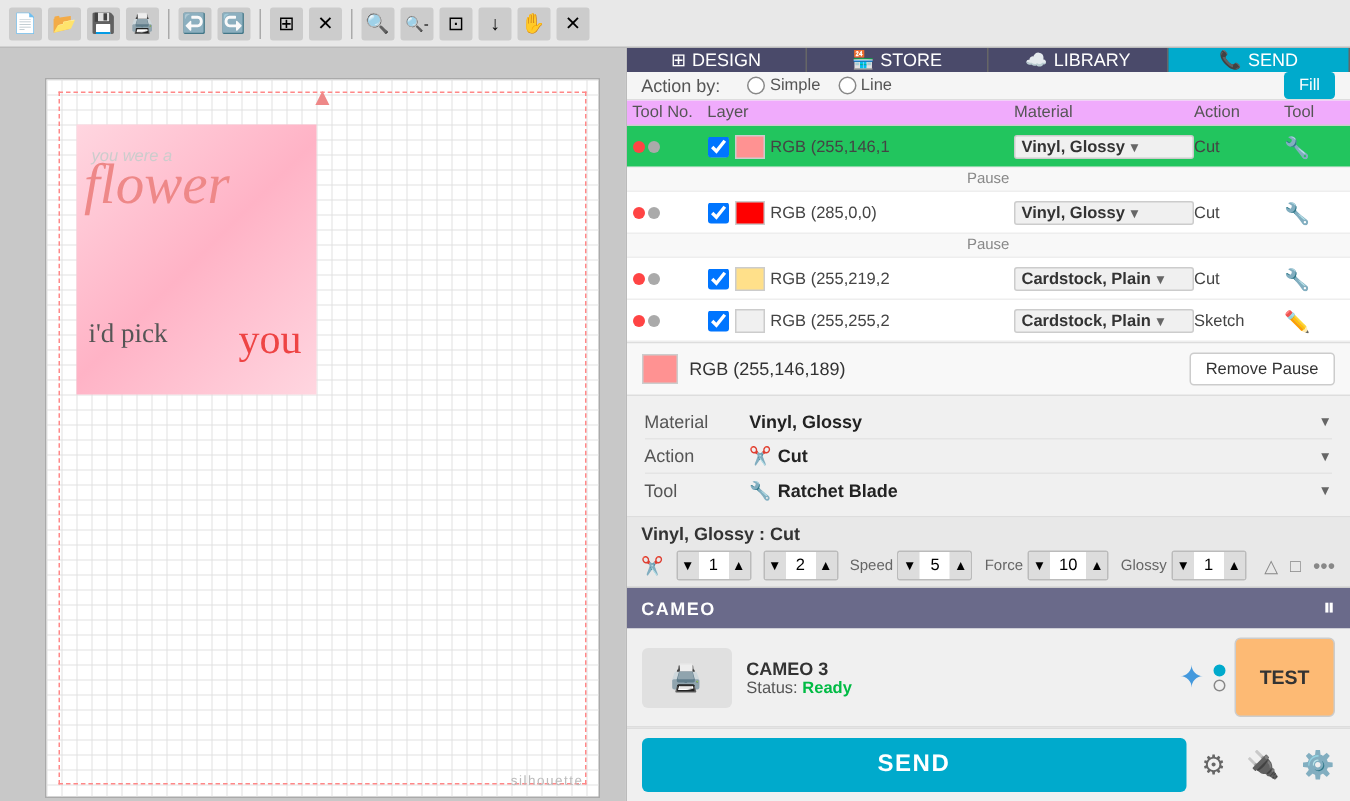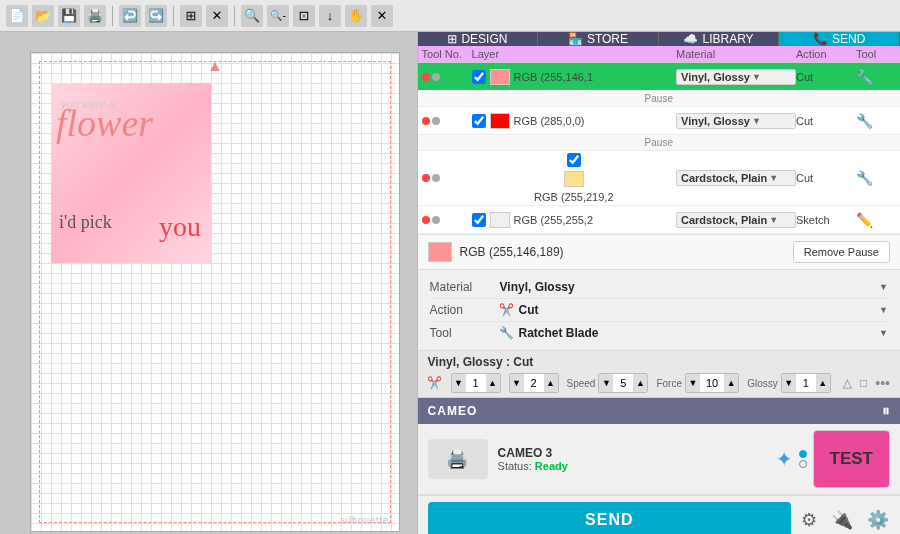--- a/index.html
+++ b/index.html
@@ -332,25 +332,25 @@
     .device-info { flex: 1; }
     .device-name { font-size: 12px; font-weight: bold; color: #333; }
     .device-status { font-size: 11px; color: #555; }
     .device-status-ready { color: #00bb44; font-weight: bold; }
     .device-controls { display: flex; align-items: center; gap: 6px; }
     .nav-arrows { font-size: 20px; color: #4499dd; cursor: pointer; }
     .signal-dots { display: flex; flex-direction: column; gap: 2px; }
     .signal-dot { width: 8px; height: 8px; border-radius: 50%; border: 1.5px solid #888; }
     .signal-dot.active { background: #00aacc; border-color: #00aacc; }
     .test-btn {
-      background: #ec4899;
+      background: #fdba74;
       border: 1.5px solid #ccc;
       padding: 18px 16px;
       border-radius: 4px;
-      font-size: 17px;
+      font-size: 13px;
       font-weight: bold;
       color: #333;
       cursor: pointer;
     }
 
     
     .send-bar {
       background: #f0f0f0;
       border-top: 1px solid #ddd;
       display: flex;
@@ -436,20 +436,34 @@
       <div class="nav-tab">
         <span>☁️</span>
         <span>LIBRARY</span>
       </div>
       <div class="nav-tab active">
         <span>📞</span>
         <span>SEND</span>
       </div>
     </div>
 
+    <div class="action-bar">
+      <span class="action-bar-label">Action by:</span>
+      <div class="radio-group">
+        <div class="radio-item">
+          <div class="radio-circle"></div>
+          <span>Simple</span>
+        </div>
+        <div class="radio-item">
+          <div class="radio-circle"></div>
+          <span>Line</span>
+        </div>
+      </div>
+      <button class="fill-btn">Fill</button>
+    </div>
 
 
     <div class="layer-table">
       <div class="layer-table-header">
         <span>Tool No.</span>
         <span>Layer</span>
         <span>Material</span>
         <span>Action</span>
         <span>Tool</span>
       </div>
@@ -492,21 +506,21 @@
         <span class="tool-icon">🔧</span>
       </div>
 
       <div class="layer-pause">Pause</div>
 
       <div class="layer-row">
         <div class="layer-dots">
           <div class="dot dot-red"></div>
           <div class="dot dot-gray"></div>
         </div>
-        <div style="display:flex;align-items:center;gap:4px;flex-direction:column;">
+        <div style="display:flex;align-items:center;gap:4px;">
           <input type="checkbox" checked="" class="layer-checkbox" style="">
           <div class="layer-color-swatch" style="background:#ffe08a;"></div>
           <span class="layer-label">RGB (255,219,2</span>
         </div>
         <div class="material-select">
           <span>Cardstock, Plain</span>
           <span class="chevron">▼</span>
         </div>
         <span class="action-label">Cut</span>
         <span class="tool-icon">🔧</span>

